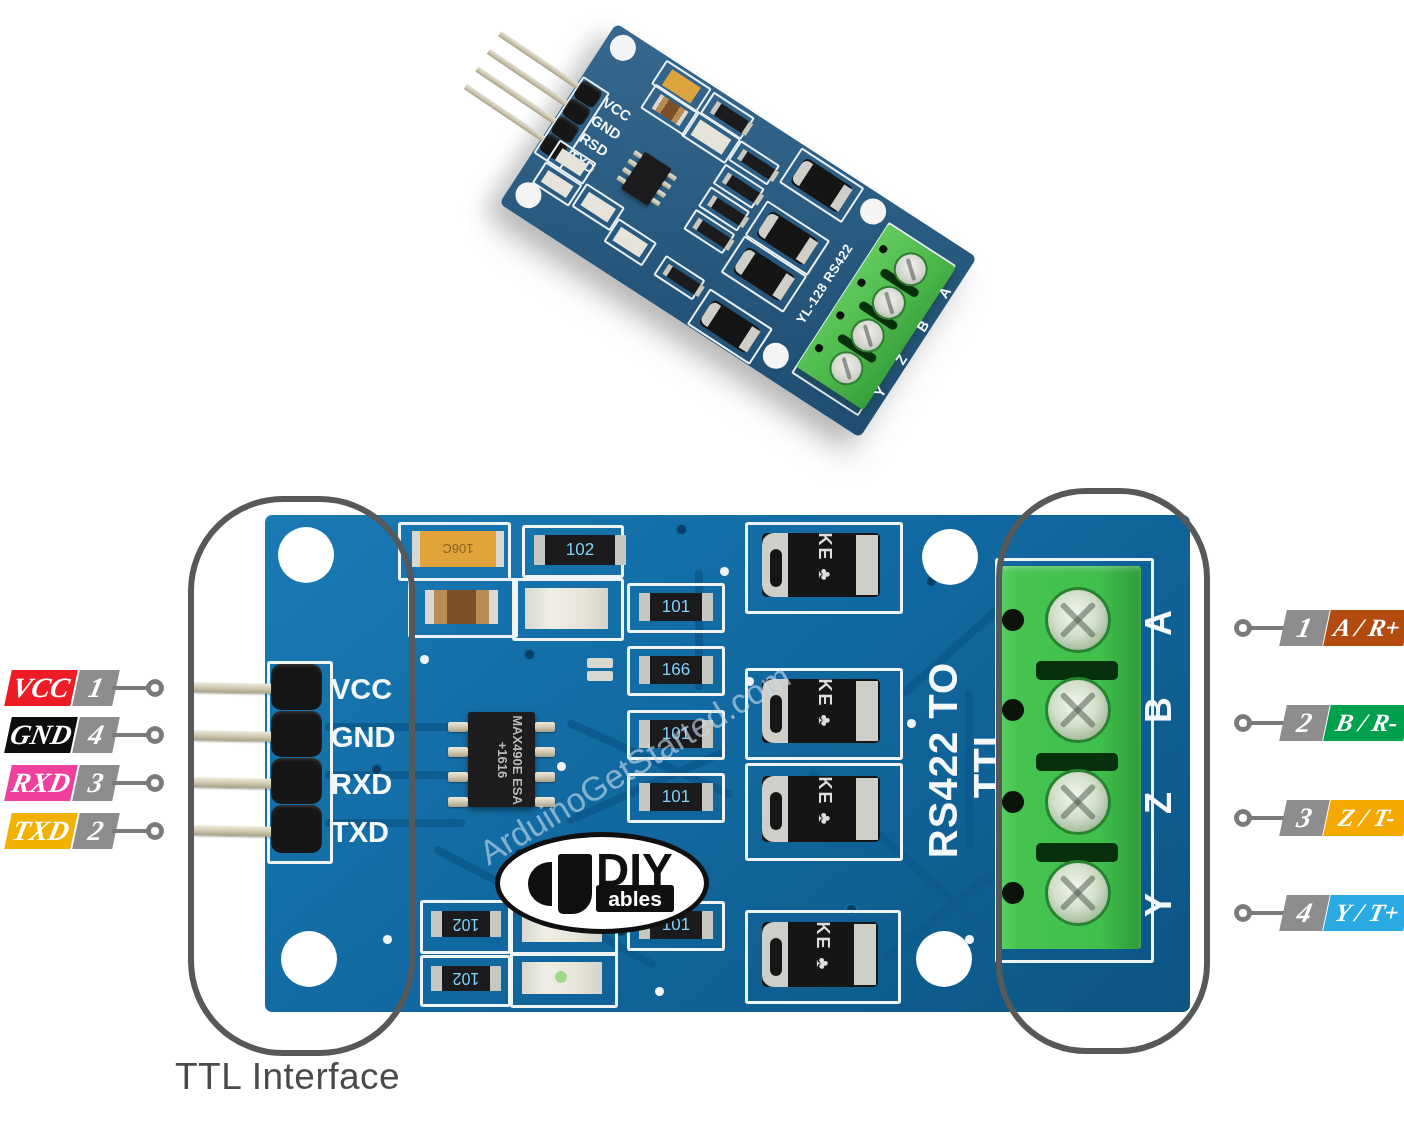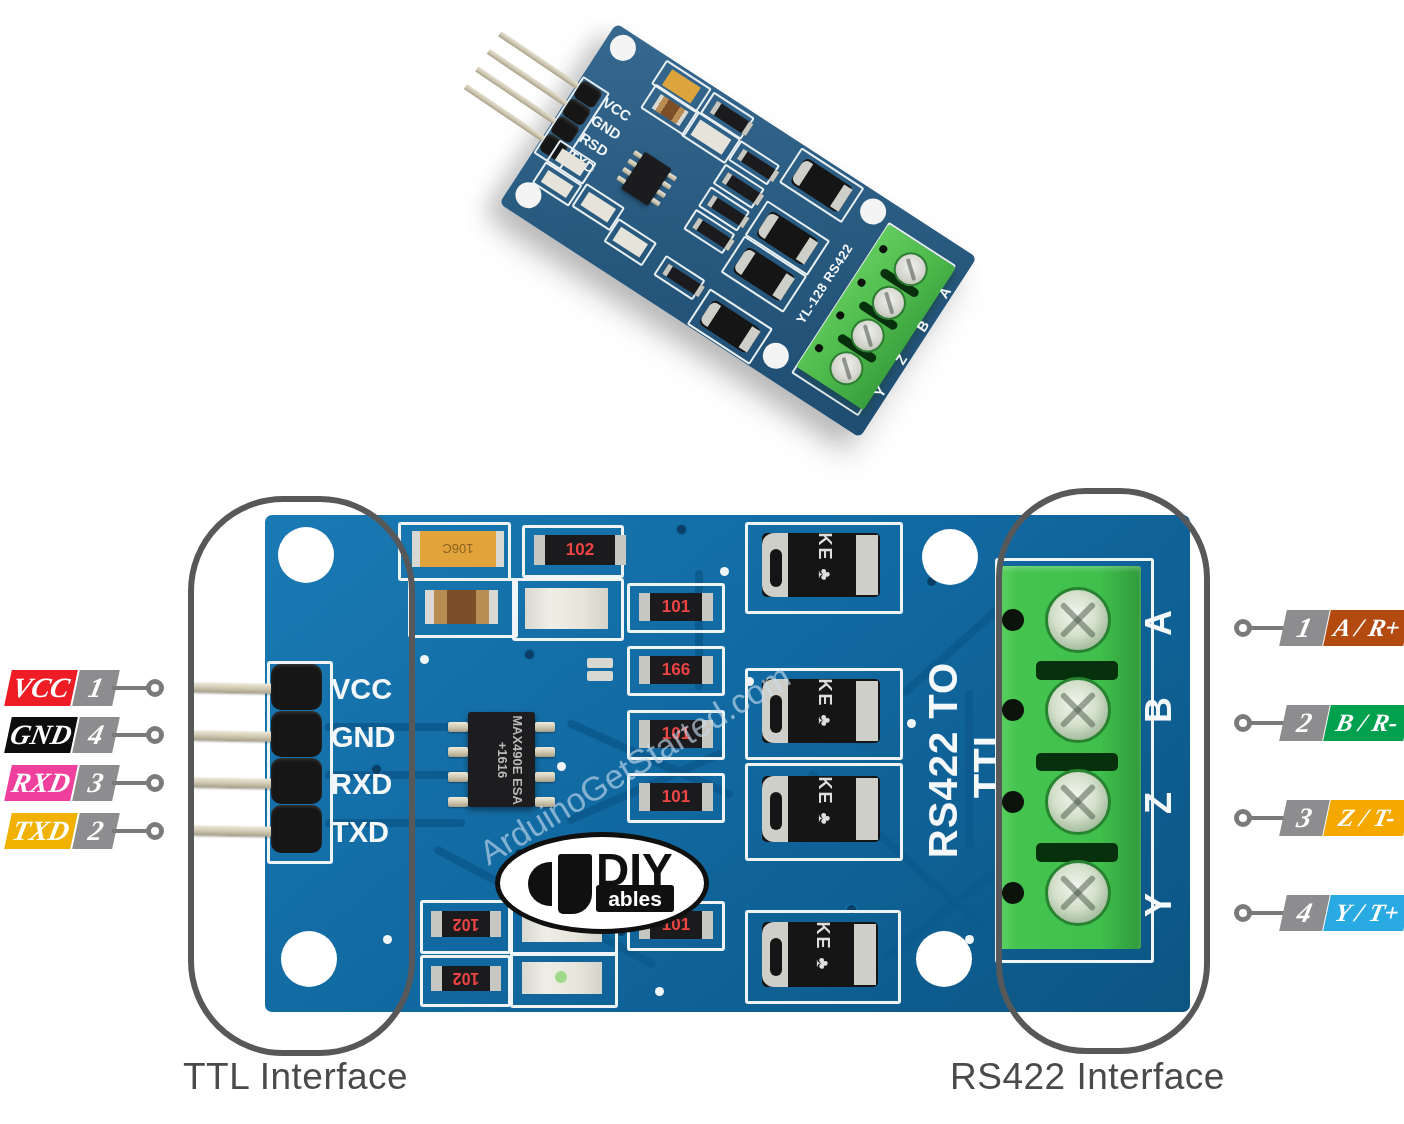--- a/index.html
+++ b/index.html
@@ -9,21 +9,21 @@
 
   
   .board{left:265px;top:515px;width:925px;height:497px;border-radius:7px;
          background:linear-gradient(140deg,#1a7ab4 0%,#1168a0 48%,#0c5583 100%);}
   .tr{background:#0c5a8e;opacity:.9;border-radius:4px;}
   .via{background:#093f66;border:2px solid #0e6ca2;border-radius:50%;width:9px;height:9px;}
   .wdot{background:#f0f5f7;border-radius:50%;width:9px;height:9px;}
   .hole{background:#fff;border-radius:50%;width:56px;height:56px;}
   .sout{border:3px solid #eef4f7;border-radius:3px;}
   .rbody{background:#1b1b1d;border-left:11px solid #c7c7c1;border-right:11px solid #c7c7c1;
-         color:#ef4444;font-weight:bold;display:flex;align-items:center;justify-content:center;}
+         color:#7dd3fc;font-weight:normal;display:flex;align-items:center;justify-content:center;}
   .ledbody{background:linear-gradient(90deg,#d9d8d0,#efeee6 30%,#e7e5da 70%,#d4d3c9);}
   .ybody{background:#e2a33b;border-left:8px solid #d8d8d2;border-right:8px solid #d8d8d2;
          color:#8a6420;display:flex;align-items:center;justify-content:center;}
   .brbody{background:linear-gradient(90deg,#d9d8d2 0 12%,#b98c54 12% 30%,#7d4f28 30% 70%,#b98c54 70% 88%,#d9d8d2 88%);}
   .dbody{background:#151515;border-radius:5px;}
   .dcap{background:#cfcfc9;}
   .dcapL{border-radius:12px 0 0 12px;}
   .dcapL:after{content:"";position:absolute;left:8px;top:16px;width:12px;height:38px;background:#151515;border-radius:6px;}
   .dtext{color:#dedede;font-weight:bold;font-size:18px;letter-spacing:2px;transform:rotate(90deg);}
   .silk{color:#f4f8fa;font-weight:bold;}
@@ -388,16 +388,15 @@
     <div class="a flag numflag" style="left:49px;top:0;width:43px;font-size:28px;">3</div>
     <div class="a flag" style="left: 93px; top: 0px; width: 80px; font-size: 25px; background: rgb(245, 168, 0);">Z / T-</div>
   </div>
   <div class="a" style="left:1234px;top:895px;">
     <div class="a ring" style="left:0;top:9px;"></div>
     <div class="a leader" style="left:15px;top:16px;width:36px;"></div>
     <div class="a flag numflag" style="left:49px;top:0;width:43px;font-size:28px;">4</div>
     <div class="a flag" style="left: 93px; top: 0px; width: 80px; font-size: 25px; background: rgb(42, 170, 226);">Y / T+</div>
   </div>
 
-  <div class="a cap" style="left:183px;top:1056px;">TTL Interface</div>
-  <div class="a cap" style="left:950px;top:1056px;">RS422 Interface</div>
+  <div class="a cap" style="left:175px;top:1056px;">TTL Interface</div>
 
 </div>
 
 </body></html>

